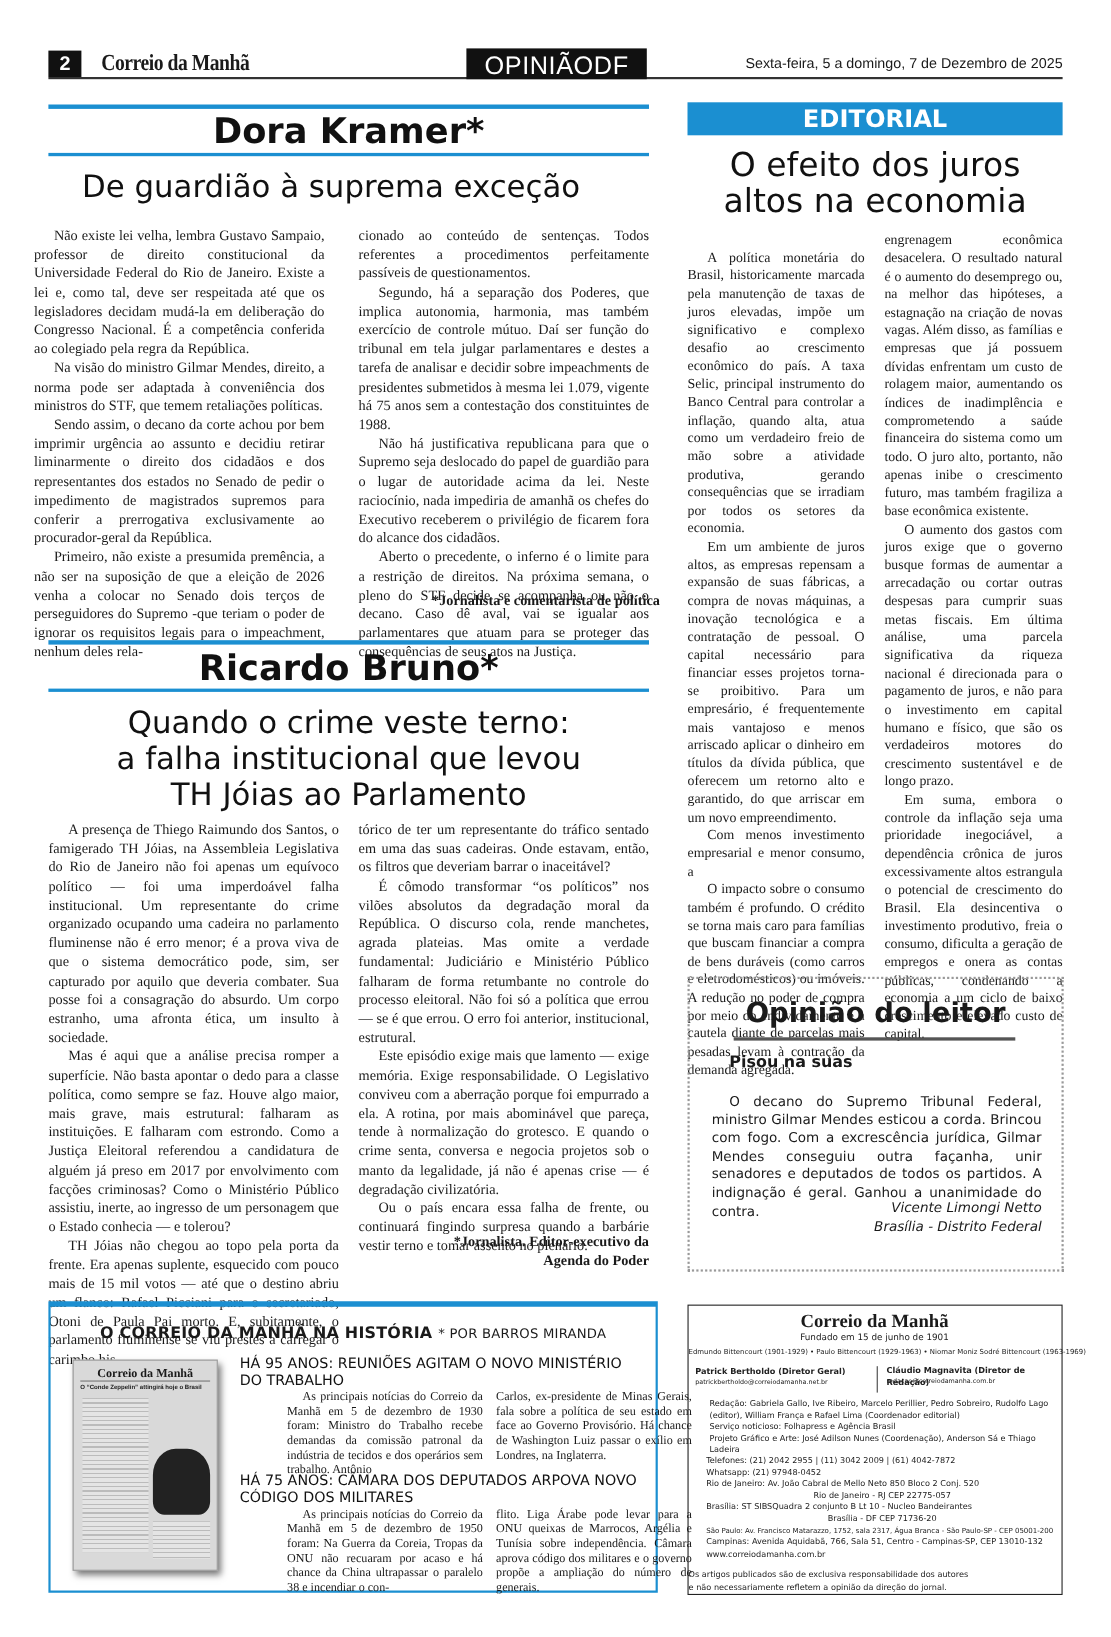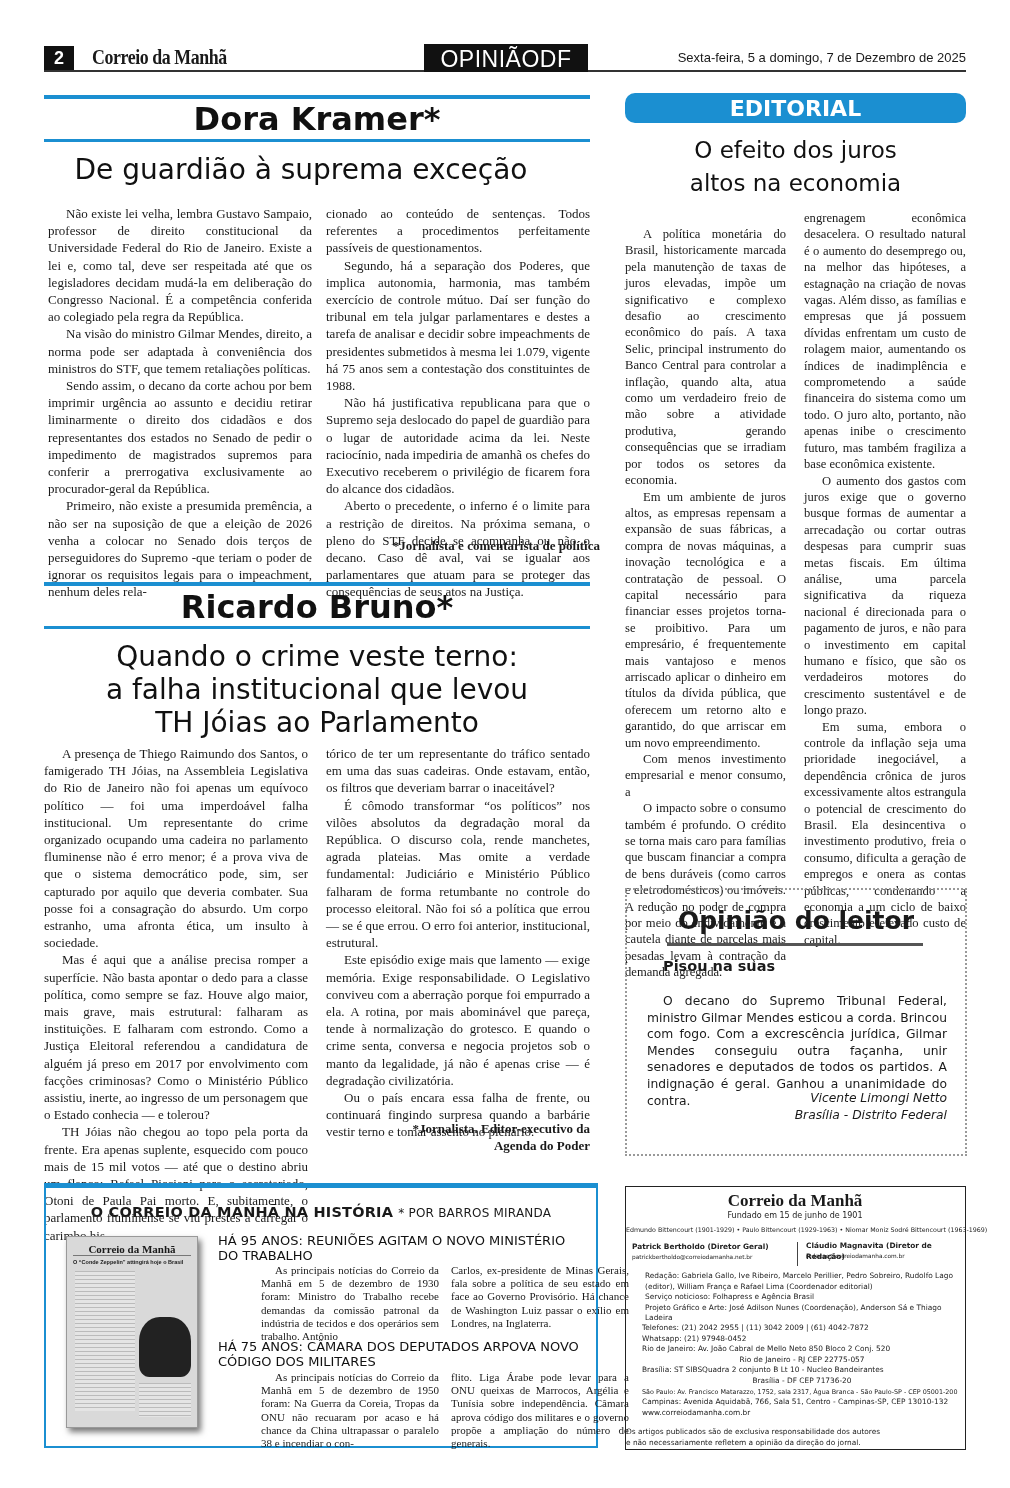--- a/index.html
+++ b/index.html
@@ -11,21 +11,21 @@
   #logo{left:92px;top:45px;font:bold 21px "Liberation Serif",serif;letter-spacing:-0.5px;transform:scaleX(0.85);transform-origin:left;}
   #section{left:424px;top:44px;width:164px;height:28px;background:#111;color:#fff;font:23px "Liberation Sans",sans-serif;text-align:center;line-height:30px;letter-spacing:0.5px;}
   #date{left:640px;top:50px;width:326px;text-align:right;font:13px "Liberation Sans",sans-serif;}
   
   .bluebar{background:#1b8fd1;height:4px;}
   .author{font:bold 32px "DejaVu Sans",sans-serif;text-align:center;color:#111;}
   .headline{font:28px "DejaVu Sans",sans-serif;text-align:center;color:#111;line-height:36px;}
   .body{font:13px "Liberation Serif",serif;line-height:17.2px;text-align:justify;}
   .body p{margin:0;text-indent:18px;}
   .sig{font:bold 13px "Liberation Serif",serif;text-align:right;line-height:17px;}
-  #edbox{left:625px;top:93px;width:341px;height:30px;background:#1b8fd1;color:#fff;font:bold 22px "DejaVu Sans",sans-serif;text-align:center;line-height:32px;border-radius:10px;}
+  #edbox{left:625px;top:93px;width:341px;height:30px;background:#1b8fd1;color:#fff;font:bold 22px "DejaVu Sans",sans-serif;text-align:center;line-height:32px;}
   .edcol{font:12.6px "Liberation Serif",serif;line-height:16.4px;text-align:justify;}
   .edcol p{margin:0;text-indent:18px;}
   
   #leitor{left:625px;top:888px;width:338px;height:264px;border:2px dotted #999;}
   #leitor-title{left:0;top:16px;width:338px;text-align:center;font:bold 25px "DejaVu Sans",sans-serif;}
   #leitor-line{left:40px;top:53px;width:256px;height:3px;background:#555;}
   #leitor-sub{left:36px;top:68px;font:bold 14.5px "DejaVu Sans",sans-serif;}
   #leitor-text{left:20px;top:103px;width:300px;font:12.3px "DejaVu Sans",sans-serif;line-height:16.6px;text-align:justify;}
   #leitor-text p{margin:0;text-indent:16px;}
   #leitor-author{left:20px;top:200px;width:300px;text-align:right;font:italic 12.3px "DejaVu Sans",sans-serif;line-height:16.6px;}
@@ -48,21 +48,21 @@
 <div class="abs" id="pgnum">2</div>
 <div class="abs" id="logo">Correio da Manhã</div>
 <div class="abs" id="section">OPINIÃODF</div>
 <div class="abs" id="date">Sexta-feira, 5 a domingo, 7 de Dezembro de 2025</div>
 
 <div class="abs bluebar" style="left:44px;top:95px;width:546px;"></div>
 <div class="abs author" style="left:44px;top:100px;width:546px;">Dora Kramer*</div>
 <div class="abs bluebar" style="left:44px;top:139px;width:546px;height:3px;"></div>
 <div class="abs headline" style="left:28px;top:152px;width:546px;">De guardião à suprema exceção</div>
 
-<div class="abs body" style="left:48px;top:205px;width:264px;">
+<div class="abs body" style="left:31px;top:205px;width:264px;">
   <p>Não existe lei velha, lembra Gustavo Sampaio, professor de direito constitucional da Universidade Federal do Rio de Janeiro. Existe a lei e, como tal, deve ser respeitada até que os legisladores decidam mudá-la em deliberação do Congresso Nacional. É a competência conferida ao colegiado pela regra da República.</p>
   <p>Na visão do ministro Gilmar Mendes, direito, a norma pode ser adaptada à conveniência dos ministros do STF, que temem retaliações políticas.</p>
   <p>Sendo assim, o decano da corte achou por bem imprimir urgência ao assunto e decidiu retirar liminarmente o direito dos cidadãos e dos representantes dos estados no Senado de pedir o impedimento de magistrados supremos para conferir a prerrogativa exclusivamente ao procurador-geral da República.</p>
   <p>Primeiro, não existe a presumida premência, a não ser na suposição de que a eleição de 2026 venha a colocar no Senado dois terços de perseguidores do Supremo -que teriam o poder de ignorar os requisitos legais para o impeachment, nenhum deles rela-</p>
 </div>
 <div class="abs body" style="left:326px;top:205px;width:264px;">
   <p style="text-indent:0">cionado ao conteúdo de sentenças. Todos referentes a procedimentos perfeitamente passíveis de questionamentos.</p>
   <p>Segundo, há a separação dos Poderes, que implica autonomia, harmonia, mas também exercício de controle mútuo. Daí ser função do tribunal em tela julgar parlamentares e destes a tarefa de analisar e decidir sobre impeachments de presidentes submetidos à mesma lei 1.079, vigente há 75 anos sem a contestação dos constituintes de 1988.</p>
   <p>Não há justificativa republicana para que o Supremo seja deslocado do papel de guardião para o lugar de autoridade acima da lei. Neste raciocínio, nada impediria de amanhã os chefes do Executivo receberem o privilégio de ficarem fora do alcance dos cidadãos.</p>
   <p>Aberto o precedente, o inferno é o limite para a restrição de direitos. Na próxima semana, o pleno do STF decide se acompanha ou não o decano. Caso dê aval, vai se igualar aos parlamentares que atuam para se proteger das consequências de seus atos na Justiça.</p>
@@ -88,21 +88,21 @@
   <p>É cômodo transformar “os políticos” nos vilões absolutos da degradação moral da República. O discurso cola, rende manchetes, agrada plateias. Mas omite a verdade fundamental: Judiciário e Ministério Público falharam de forma retumbante no controle do processo eleitoral. Não foi só a política que errou — se é que errou. O erro foi anterior, institucional, estrutural.</p>
   <p>Este episódio exige mais que lamento — exige memória. Exige responsabilidade. O Legislativo conviveu com a aberração porque foi empurrado a ela. A rotina, por mais abominável que pareça, tende à normalização do grotesco. E quando o crime senta, conversa e negocia projetos sob o manto da legalidade, já não é apenas crise — é degradação civilizatória.</p>
   <p>Ou o país encara essa falha de frente, ou continuará fingindo surpresa quando a barbárie vestir terno e tomar assento no plenário.</p>
 </div>
 <div class="abs sig" style="left:326px;top:1120px;width:264px;">
   <div>*Jornalista. Editor-executivo da</div>
   <div>Agenda do Poder</div>
 </div>
 
 <div class="abs" id="edbox">EDITORIAL</div>
-<div class="abs headline" style="left:625px;top:134px;width:341px;font-size:23px;line-height:33px;">
+<div class="abs headline" style="left:625px;top:134px;width:341px;font-size:30px;line-height:33px;">
   <div>O efeito dos juros</div>
   <div>altos na economia</div>
 </div>
 <div class="abs edcol" style="left:625px;top:210px;width:161px;margin-top:16px;">
   <p>A política monetária do Brasil, historicamente marcada pela manutenção de taxas de juros elevadas, impõe um significativo e complexo desafio ao crescimento econômico do país. A taxa Selic, principal instrumento do Banco Central para controlar a inflação, quando alta, atua como um verdadeiro freio de mão sobre a atividade produtiva, gerando consequências que se irradiam por todos os setores da economia.</p>
   <p>Em um ambiente de juros altos, as empresas repensam a expansão de suas fábricas, a compra de novas máquinas, a inovação tecnológica e a contratação de pessoal. O capital necessário para financiar esses projetos torna-se proibitivo. Para um empresário, é frequentemente mais vantajoso e menos arriscado aplicar o dinheiro em títulos da dívida pública, que oferecem um retorno alto e garantido, do que arriscar em um novo empreendimento.</p>
   <p>Com menos investimento empresarial e menor consumo, a</p>
   <p>O impacto sobre o consumo também é profundo. O crédito se torna mais caro para famílias que buscam financiar a compra de bens duráveis (como carros e eletrodomésticos) ou imóveis. A redução no poder de compra por meio do endividamento e a cautela diante de parcelas mais pesadas levam à contração da demanda agregada.</p>
 </div>
 <div class="abs edcol" style="left:804px;top:210px;width:162px;">

